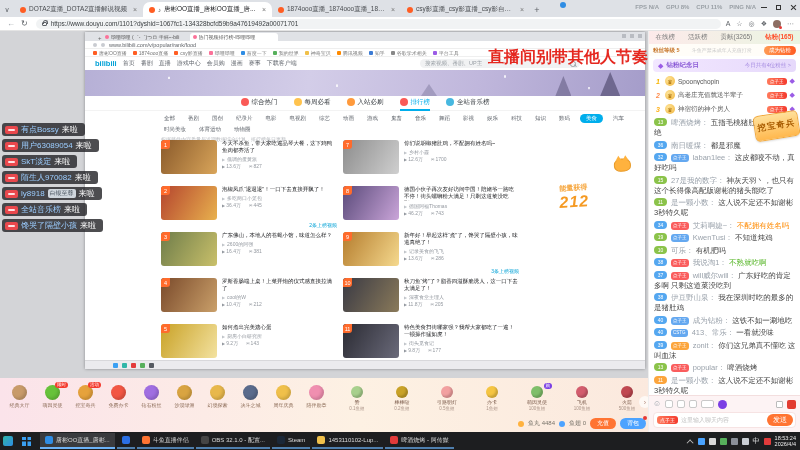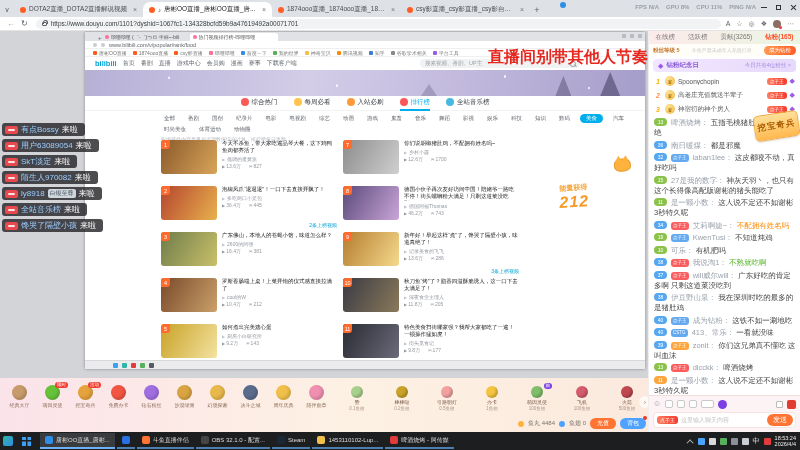--- a/index.html
+++ b/index.html
@@ -930,21 +930,21 @@
         <div class="msg">
           <span class="lv" style="background: rgb(84, 167, 240);">39</span>
           <span class="fb" style="background: rgb(252, 165, 60);">点子王</span>
           <span class="mu">zonit</span>
           <span class="mt">你们这兄弟真不懂吃 这叫血沫</span>
         </div>
 
         <div class="msg">
           <span class="lv" style="background: rgb(139, 195, 74);">13</span>
           <span class="fb" style="background: rgb(250, 93, 93);">点子王</span>
-          <span class="mu">dicckk</span>
+          <span class="mu">popular</span>
           <span class="mt">啤酒烧烤</span>
         </div>
 
         <div class="msg">
           <span class="lv" style="background: rgb(252, 165, 60);">11</span>
           
           <span class="mu">是一颗小数</span>
           <span class="mt">这人说不定还不如谢彬3秒特久呢</span>
         </div>
 

